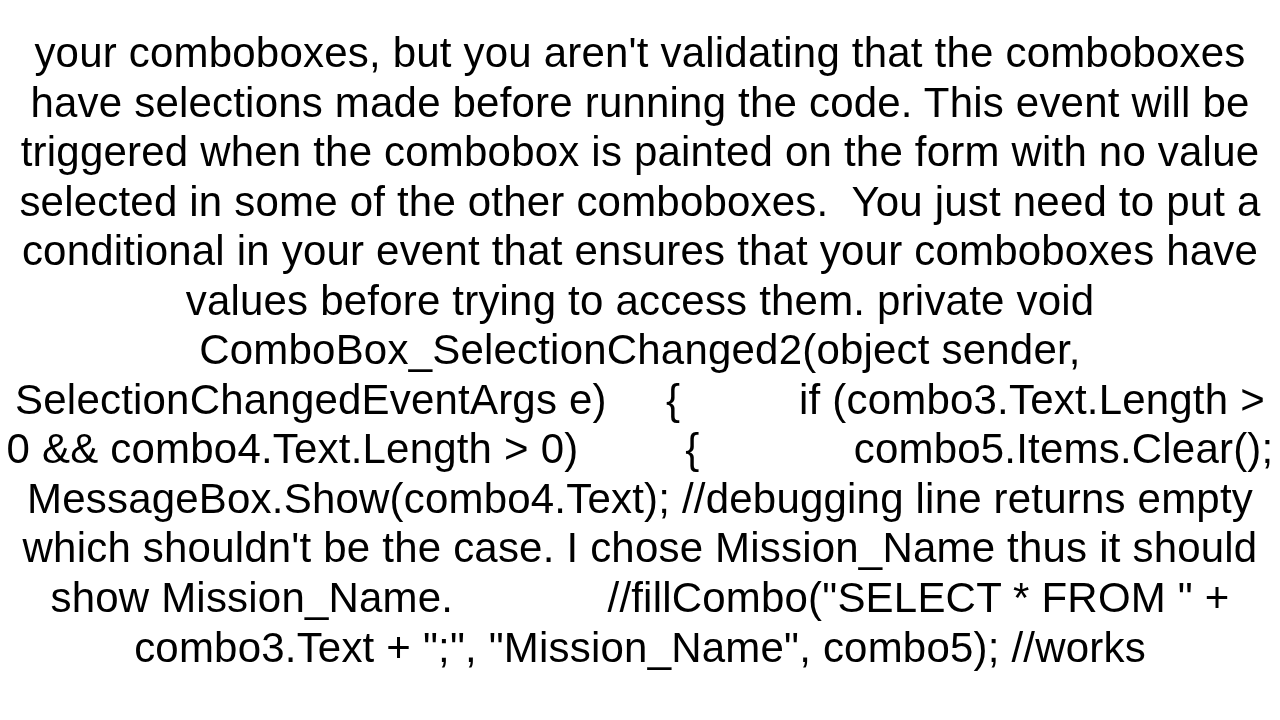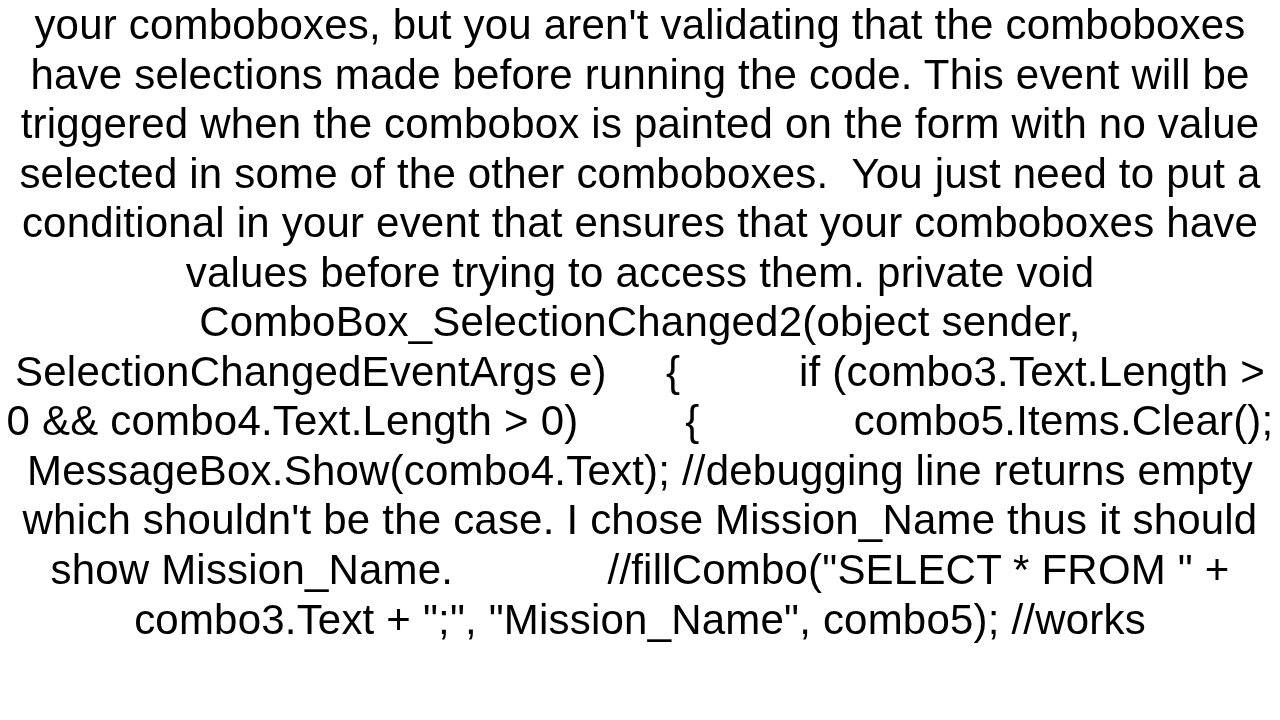--- a/index.html
+++ b/index.html
@@ -22,20 +22,21 @@
     text-align: center;
     font-weight: 400;
     letter-spacing: 0.2px;
     white-space: pre-wrap;
     display: flex;
     align-items: flex-start;
     justify-content: center;
   }
   .content .inner {
     width: 100%;
+    margin-top: 28px;
   }
 </style>
 </head>
 <body>
 
 <div class="content">
   <div class="inner">your comboboxes, but you aren't validating that the comboboxes have selections made before running the code. This event will be triggered when the combobox is painted on the form with no value selected in some of the other comboboxes.  You just need to put a conditional in your event that ensures that your comboboxes have values before trying to access them. private void ComboBox_SelectionChanged2(object sender, SelectionChangedEventArgs e)     {          if (combo3.Text.Length &gt; 0 &amp;&amp; combo4.Text.Length &gt; 0)         {             combo5.Items.Clear();             MessageBox.Show(combo4.Text); //debugging line returns empty which shouldn't be the case. I chose Mission_Name thus it should show Mission_Name.             //fillCombo("SELECT * FROM " + combo3.Text + ";", "Mission_Name", combo5); //works</div>
 </div>
 
 </body></html>

